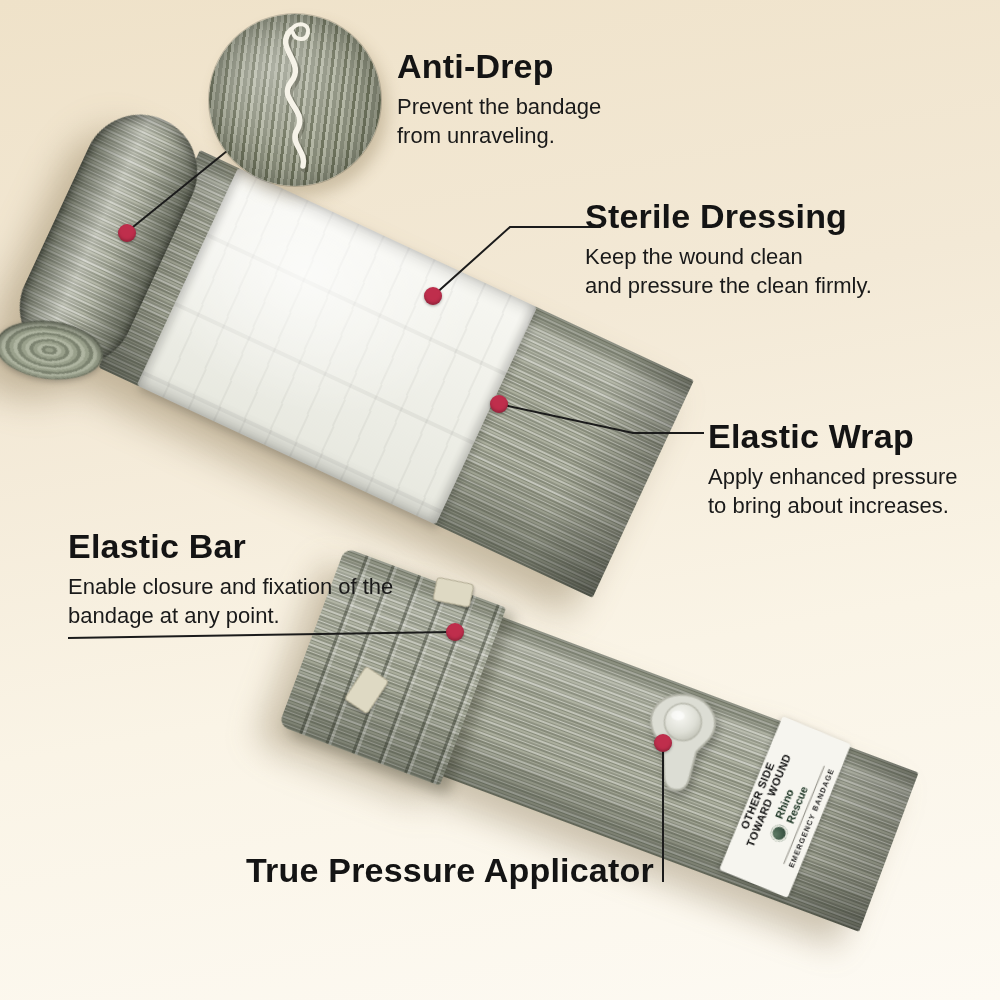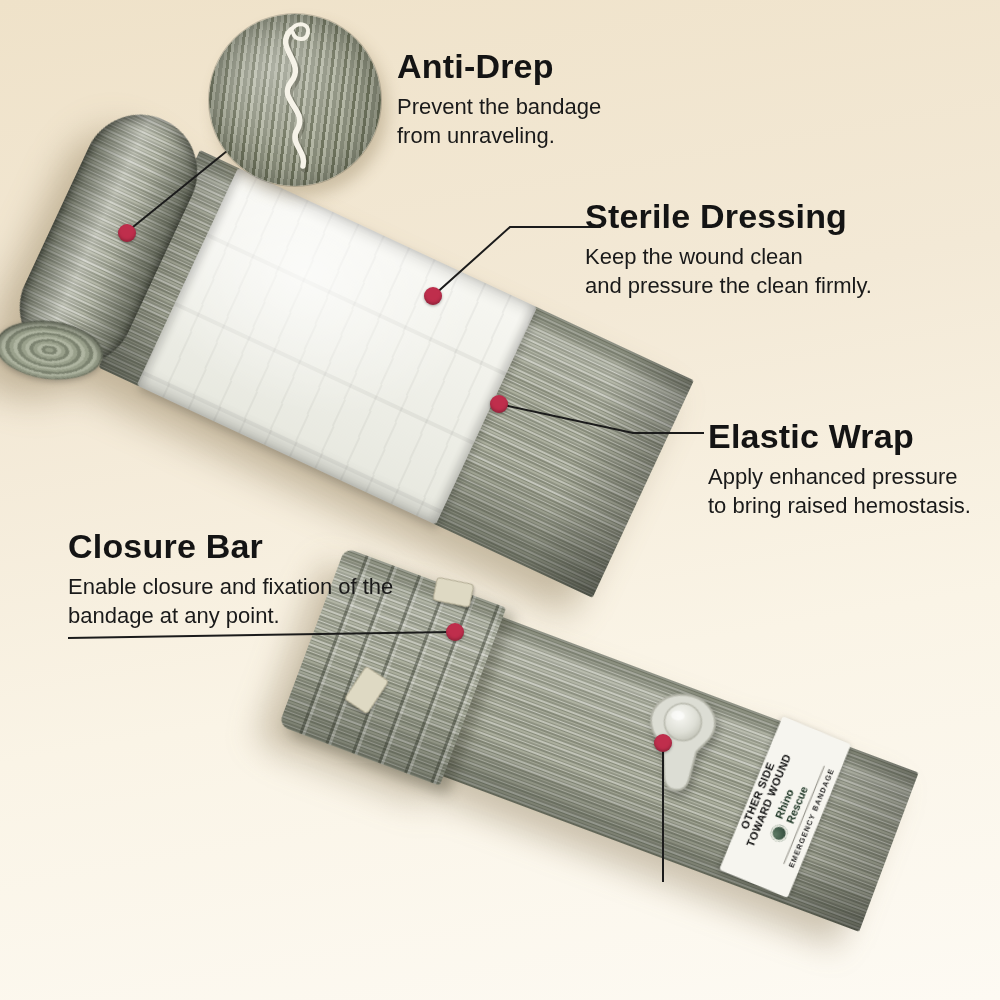--- a/index.html
+++ b/index.html
@@ -178,25 +178,26 @@
 
   <div class="ann" style="left:572px;top:197px;margin-left:13px;">
     <h2 class="ann-title">Sterile Dressing</h2>
     <p class="ann-desc">Keep the wound clean
 and pressure the clean firmly.</p>
   </div>
 
   <div class="ann" style="left:708px;top:417px;">
     <h2 class="ann-title">Elastic Wrap</h2>
     <p class="ann-desc">Apply enhanced pressure
-to bring raised hemostasis.</p>
+to bring about increases.</p>
   </div>
 
   <div class="ann" style="left:68px;top:527px;">
-    <h2 class="ann-title">Closure Bar</h2>
+    <h2 class="ann-title">Elastic Bar</h2>
     <p class="ann-desc">Enable closure and fixation of the
 bandage at any point.</p>
   </div>
 
   <div class="ann" style="left:246px;top:851px;">
+    <h2 class="ann-title">True Pressure Applicator</h2>
   </div>
 
 </div>
 
 </body></html>

